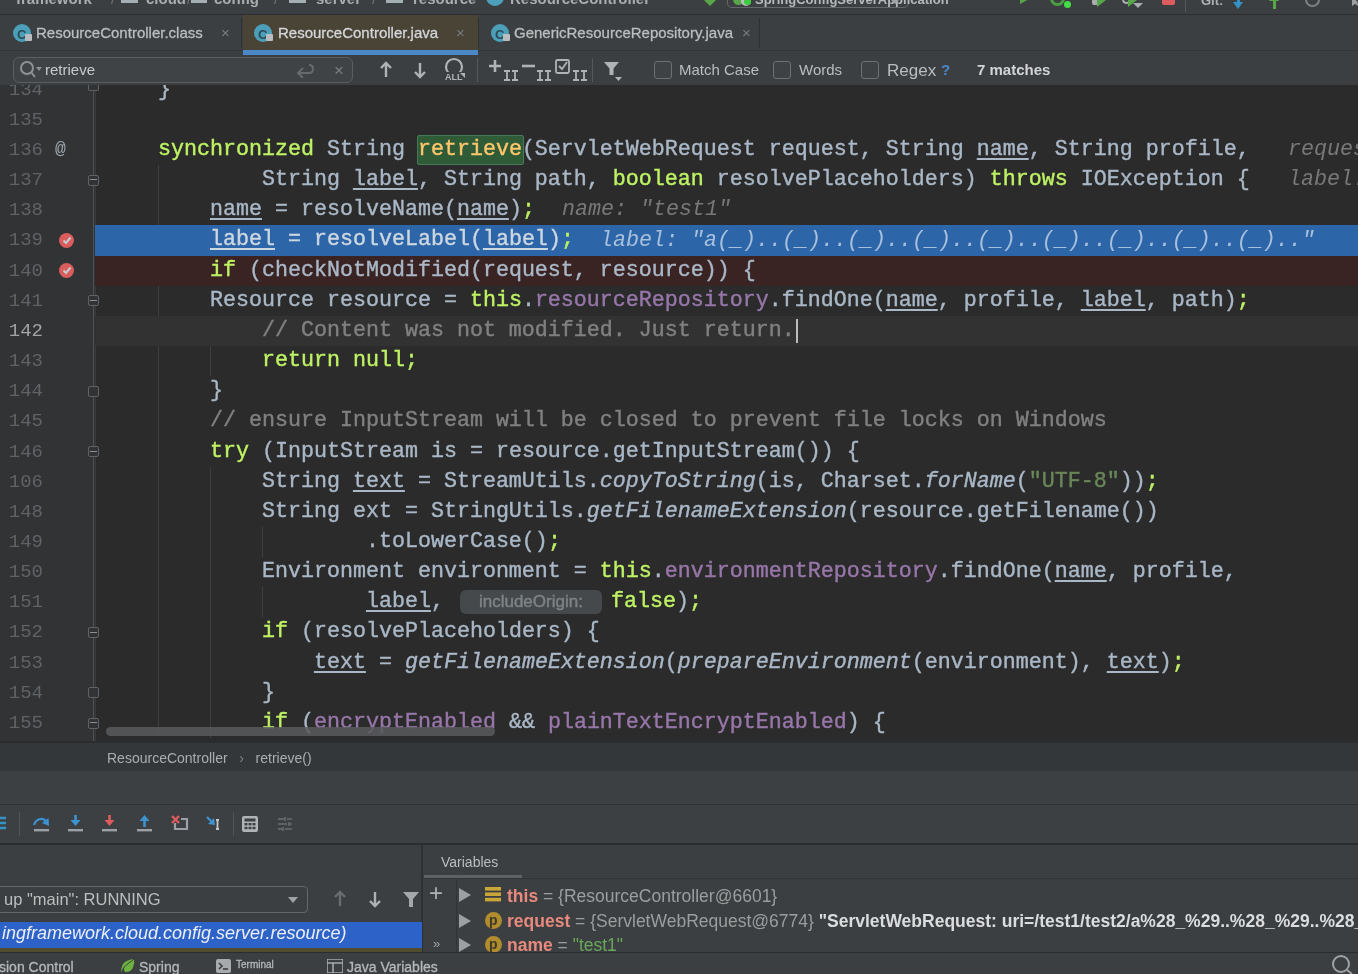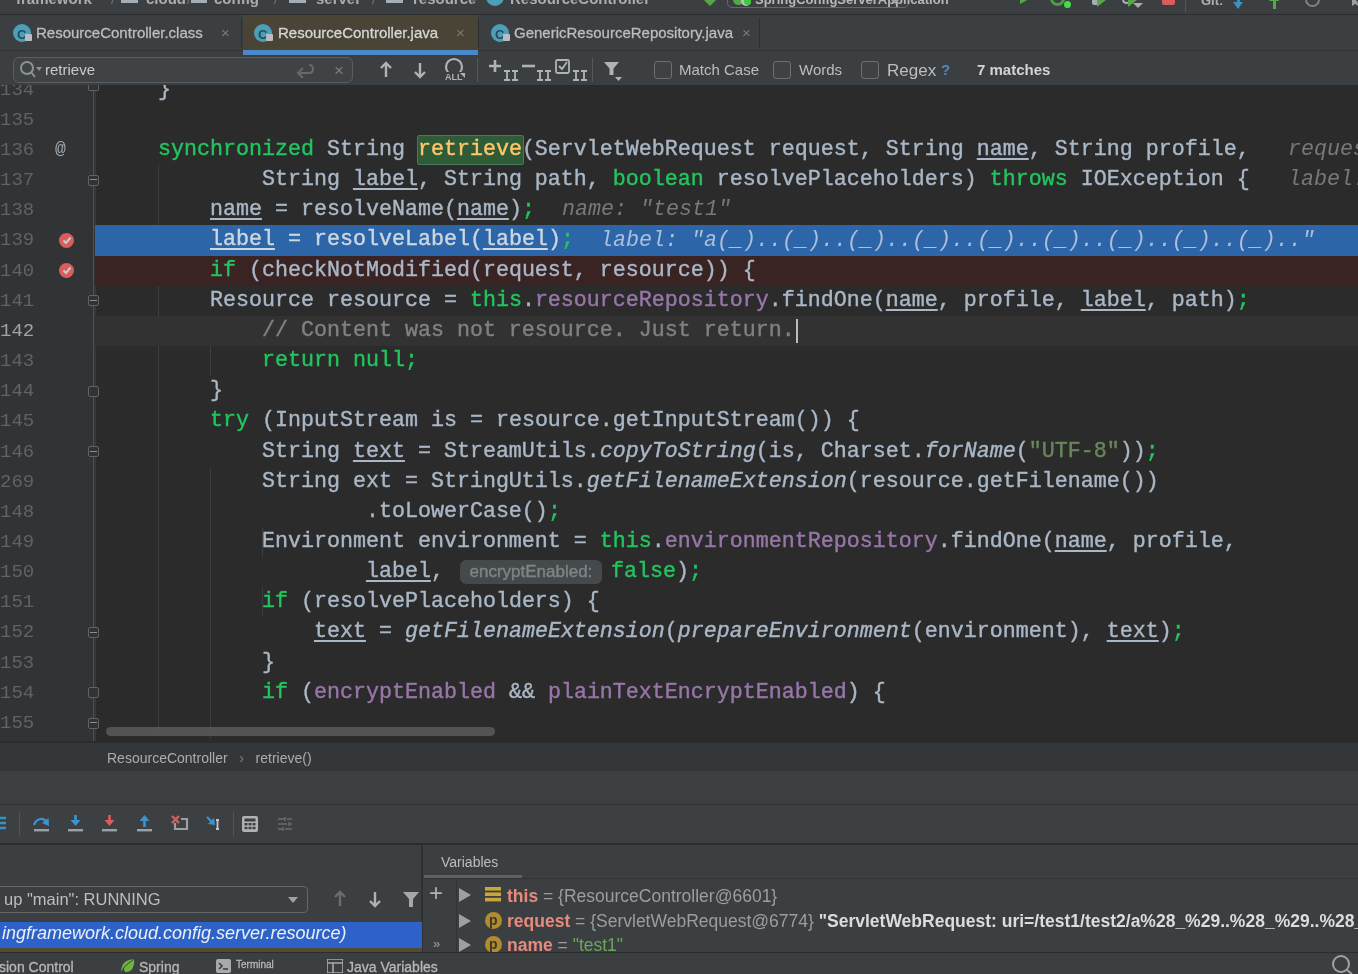--- a/index.html
+++ b/index.html
@@ -2,23 +2,23 @@
 <html><head>
 <meta charset="utf-8">
 <style>
 *{margin:0;padding:0;box-sizing:border-box}
 html,body{width:1358px;height:974px;overflow:hidden}
 body{position:relative;background:#3c3f41;font-family:"Liberation Sans",sans-serif}
 .abs{position:absolute}
 
 #code{position:absolute;left:106px;top:-10.38px;font-family:"Liberation Mono",monospace;font-size:21.66px;line-height:30.16px;color:#A9B7C6;z-index:5;-webkit-text-stroke:0.4px}
 #code > div{white-space:pre;height:30.16px}
-#gut{position:absolute;left:0;top:-10.38px;width:43px;font-family:"Liberation Mono",monospace;font-size:19px;line-height:30.16px;color:#606366;z-index:5}
+#gut{position:absolute;left:0;top:-10.38px;width:43px;text-align:right;font-family:"Liberation Mono",monospace;font-size:19px;line-height:30.16px;color:#606366;z-index:5}
 #gut > div{height:30.16px}
-.k{color:#22c55e}
+.k{color:#bef264}
 .s{color:#6A8759}
 .c{color:#808080}
 .m{color:#FFC66D}
 .f{color:#9876AA}
 .i{font-style:italic}
 .u{text-decoration:underline;text-underline-offset:3px}
 .hint{position:absolute;font-family:"Liberation Mono",monospace;font-style:italic;font-size:21.66px;line-height:30.16px;color:#787878;z-index:6;white-space:pre}
 .chip{display:inline-block;background:#45494C;border-radius:6px;color:#7E8486;font-family:"Liberation Sans",sans-serif;font-size:17px;vertical-align:baseline;padding:0 8px;margin:0 9px 0 16px;line-height:24px;width:142px;text-align:center}
 </style>
 </head>
@@ -193,21 +193,21 @@
       <div>137</div>
       <div>138</div>
       <div>139</div>
       <div>140</div>
       <div>141</div>
       <div style="color:#A4A3A3">142</div>
       <div>143</div>
       <div>144</div>
       <div>145</div>
       <div>146</div>
-      <div>269</div>
+      <div>106</div>
       <div>148</div>
       <div>149</div>
       <div>150</div>
       <div>151</div>
       <div>152</div>
       <div>153</div>
       <div>154</div>
       <div>155</div>
     </div>
 
@@ -237,29 +237,30 @@
 
   <div id="code">
     <div>    }</div>
     <div>&nbsp;</div>
     <div>    <span class="k">synchronized</span> String <span class="m">retrieve</span>(ServletWebRequest request, String <span class="u">name</span>, String profile,</div>
     <div>            String <span class="u">label</span>, String path, <span class="k">boolean</span> resolvePlaceholders) <span class="k">throws</span> IOException {</div>
     <div>        <span class="u">name</span> = resolveName(<span class="u">name</span>)<span class="k">;</span></div>
     <div style="color:#CDD7E0">        <span class="u">label</span> = resolveLabel(<span class="u">label</span>)<span class="k">;</span></div>
     <div>        <span class="k">if</span> (checkNotModified(request, resource)) {</div>
     <div>        Resource resource = <span class="k">this</span>.<span class="f">resourceRepository</span>.findOne(<span class="u">name</span>, profile, <span class="u">label</span>, path)<span class="k">;</span></div>
-    <div>            <span class="c">// Content was not resource. Just return.</span></div>
+    <div>            <span class="c">// Content was not modified. Just return.</span></div>
     <div>            <span class="k">return null;</span></div>
     <div>        }</div>
+    <div>        <span class="c">// ensure InputStream will be closed to prevent file locks on Windows</span></div>
     <div>        <span class="k">try</span> (InputStream is = resource.getInputStream()) {</div>
     <div>            String <span class="u">text</span> = StreamUtils.<span class="i">copyToString</span>(is, Charset.<span class="i">forName</span>(<span class="s">"UTF-8"</span>))<span class="k">;</span></div>
     <div>            String ext = StringUtils.<span class="i">getFilenameExtension</span>(resource.getFilename())</div>
     <div>                    .toLowerCase()<span class="k">;</span></div>
     <div>            Environment environment = <span class="k">this</span>.<span class="f">environmentRepository</span>.findOne(<span class="u">name</span>, profile,</div>
-    <div>                    <span class="u">label</span>,<span class="chip">encryptEnabled:</span><span class="k">false</span>)<span class="k">;</span></div>
+    <div>                    <span class="u">label</span>,<span class="chip">includeOrigin:</span><span class="k">false</span>)<span class="k">;</span></div>
     <div>            <span class="k">if</span> (resolvePlaceholders) {</div>
     <div>                <span class="u">text</span> = <span class="i">getFilenameExtension</span>(<span class="i">prepareEnvironment</span>(environment), <span class="u">text</span>)<span class="k">;</span></div>
     <div>            }</div>
     <div>            <span class="k">if</span> (<span class="f">encryptEnabled</span> &amp;&amp; <span class="f">plainTextEncryptEnabled</span>) {</div>
   </div>
 
   <div class="hint" style="left:1288px;top:50.1px">reques</div>
   <div class="hint" style="left:1288px;top:80.3px">label:</div>
   <div class="hint" style="left:562px;top:110.4px">name: "test1"</div>
   <div class="hint" style="left:600px;top:140.6px;color:#A9C0DC">label: "a(_)..(_)..(_)..(_)..(_)..(_)..(_)..(_)..(_).."</div>

